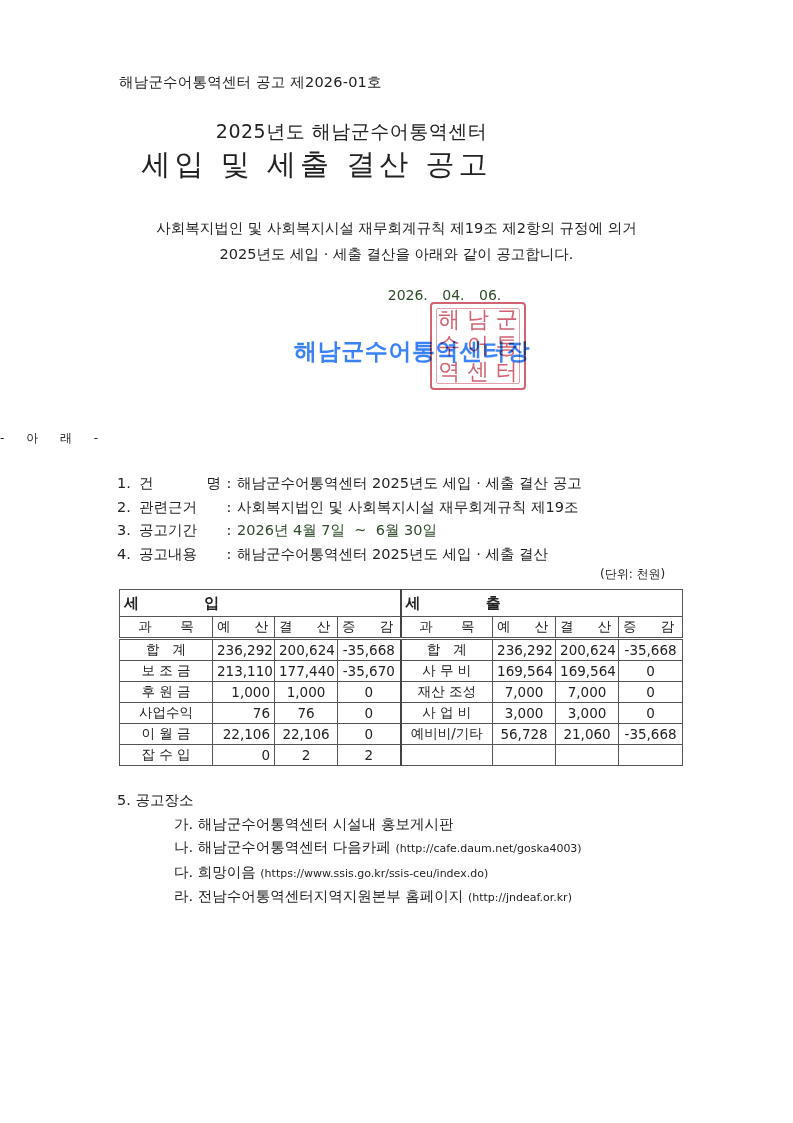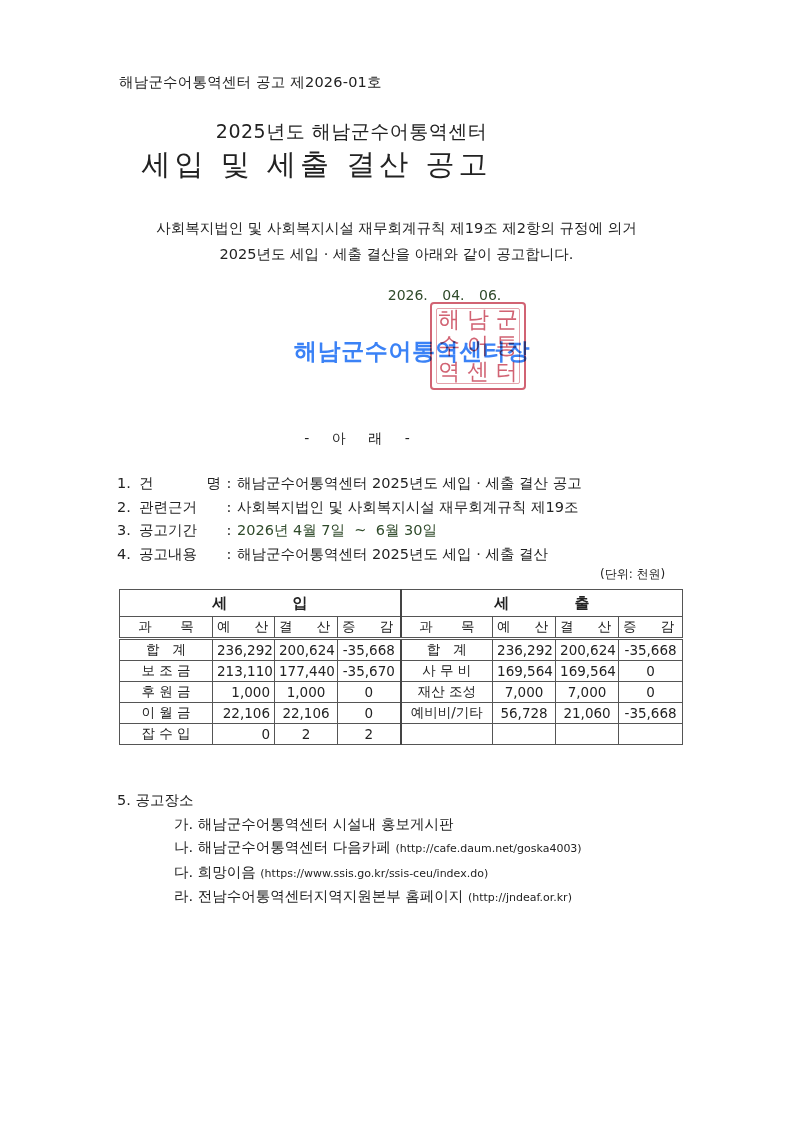--- a/index.html
+++ b/index.html
@@ -20,34 +20,34 @@
     border: 2.5px solid #c9475a; border-radius: 4px;
     box-sizing: border-box; z-index: 3; opacity: 0.85;
     display: grid; grid-template-columns: repeat(3, 1fr); grid-template-rows: repeat(3, 1fr);
     padding: 3px; mix-blend-mode: multiply;
   }
   .stamp span {
     color: #c9475a; font-size: 22px; line-height: 26px; text-align: center;
     font-family: "DejaVu Serif", serif; transform: scaleY(1.05);
   }
   .stamp-inner { position:absolute; left: 4px; top: 4px; right: 4px; bottom: 4px; border: 1px solid rgba(201,71,90,0.6); border-radius: 2px; }
-  .below { left: 0; width: 714px; top: 430px; text-align: center; font-size: 14px; word-spacing: 18px; }
+  .below { left: 0; width: 714px; top: 430px; text-align: left; font-size: 12px; word-spacing: 18px; }
   .list { left: 117px; top: 472px; font-size: 14.5px; line-height: 23.5px; white-space: nowrap; }
   .list-row { display: flex; }
   .list-num { width: 22px; }
   .list-key { width: 82px; display: flex; justify-content: space-between; }
   .list-colon { width: 16px; text-align: center; }
   .green { color: #2f4a2a; }
   .unit { left: 600px; top: 566px; font-size: 12px; white-space: nowrap; }
   table.settle {
     position: absolute; left: 119px; top: 589px; width: 563px;
     border-collapse: collapse; font-size: 13.5px; table-layout: fixed;
   }
   table.settle td { border: 1px solid #555555; padding: 0 4px; height: 20px; white-space: nowrap; }
-  table.settle tr.h1 td { height: 26px; font-weight: bold; font-size: 15px; text-align: center; word-spacing: 60px; }
+  table.settle tr.h1 td { height: 26px; font-weight: bold; font-size: 15px; word-spacing: 60px; }
   table.settle tr.h2 td { height: 20px; text-align: center; border-bottom: 3px double #555555; letter-spacing: 10px; }
   table.settle tr.h2 td.acc { letter-spacing: 0; word-spacing: 24px; }
   table.settle td.mid { border-right: 2px solid #444444; }
   .c { text-align: center; }
   .r { text-align: right; }
   .name { text-align: center; }
   .places { left: 117px; top: 789px; font-size: 14.5px; line-height: 23.5px; white-space: nowrap; }
   .places .sub { padding-left: 57px; }
   .places .url { font-size: 11px; }
 </style>
@@ -170,20 +170,30 @@
     <td class="name">후 원 금</td>
     <td class="r">1,000</td>
     <td class="c">1,000</td>
     <td class="c mid">0</td>
     <td class="name">재산 조성</td>
     <td class="c">7,000</td>
     <td class="c">7,000</td>
     <td class="c">0</td>
   </tr>
   <tr>
+    <td class="name">사업수익</td>
+    <td class="r">76</td>
+    <td class="c">76</td>
+    <td class="c mid">0</td>
+    <td class="name">사 업 비</td>
+    <td class="c">3,000</td>
+    <td class="c">3,000</td>
+    <td class="c">0</td>
+  </tr>
+  <tr>
     <td class="name">이 월 금</td>
     <td class="r">22,106</td>
     <td class="c">22,106</td>
     <td class="c mid">0</td>
     <td class="name">예비비/기타</td>
     <td class="c">56,728</td>
     <td class="c">21,060</td>
     <td class="c">-35,668</td>
   </tr>
   <tr>

